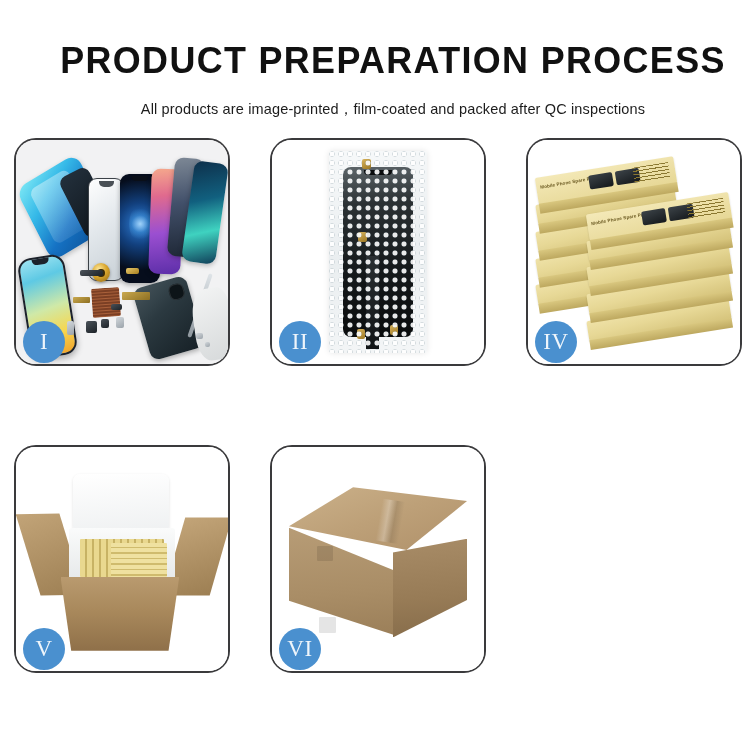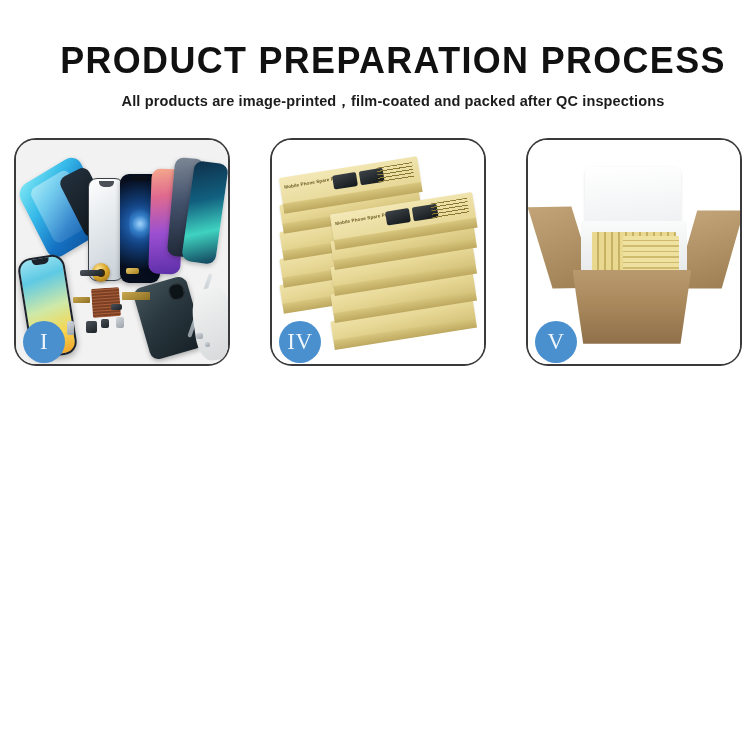--- a/index.html
+++ b/index.html
@@ -27,23 +27,23 @@
     font-size: 37px;
     font-weight: 700;
     letter-spacing: 1.4px;
     color: #111111;
     line-height: 1;
     transform: scaleX(0.97);
     white-space: nowrap;
   }
 
   .subtitle {
-    margin-top: 13px;
+    margin-top: 21px;
     font-size: 14.5px;
-    font-weight: 700;
+    font-weight: 400;
     color: #1c1c1c;
     letter-spacing: 0.15px;
     white-space: nowrap;
   }
 
   
   .grid {
     position: absolute;
     top: 138px;
     left: 14px;
@@ -470,20 +470,36 @@
           <div class="chip light" style="left:24%;top:81%;width:3.4%;height:6%;"></div>
           <div class="chip flex" style="left:27%;top:70%;width:8%;height:2.6%;"></div>
           <div class="chip" style="left:45%;top:73%;width:5%;height:3%;"></div>
           <div class="chip light" style="left:85%;top:86%;width:3%;height:3%;"></div>
           <div class="chip light" style="left:89%;top:90%;width:2.6%;height:2.6%;"></div>
         </div>
       </div>
       <div class="badge">I</div>
     </div>
 
+    <div class="panel">
+      <div class="panel-inner">
+        <div class="scene p2">
+          <div class="bubblebag">
+            <div class="screen-inside"></div>
+            <div class="flexcable"></div>
+            <div class="conn" style="left:34%;top:4%;"></div>
+            <div class="conn" style="left:30%;top:40%;"></div>
+            <div class="conn" style="left:28%;top:88%;"></div>
+            <div class="conn" style="left:62%;top:86%;"></div>
+            <div class="bubbles"></div>
+          </div>
+        </div>
+      </div>
+      <div class="badge">II</div>
+    </div>
 
 
     <div class="panel">
       <div class="panel-inner">
         <div class="scene p4">
 
           <div class="stackbox" style="left:4%;top:60%;width:66%;height:9%;transform:rotate(-9deg);">
               <div class="side"></div>
             </div>
           <div class="stackbox" style="left:4%;top:48%;width:66%;height:9%;transform:rotate(-9deg);">
@@ -538,15 +554,28 @@
           <div class="foambox-lid"></div>
           <div class="foambox-body"></div>
           <div class="innerboxes"></div>
           <div class="innerboxes2"></div>
           <div class="carton-body"></div>
         </div>
       </div>
       <div class="badge">V</div>
     </div>
 
+    <div class="panel">
+      <div class="panel-inner">
+        <div class="scene p6">
+          <div class="ship-top"></div>
+          <div class="seam"></div>
+          <div class="ship-left"></div>
+          <div class="ship-right"></div>
+          <div class="tab" style="left:21%;top:44%;"></div>
+          <div class="tab" style="left:22%;top:76%;"></div>
+        </div>
+      </div>
+      <div class="badge">VI</div>
+    </div>
 
   </div>
 </div>
 
 </body></html>

